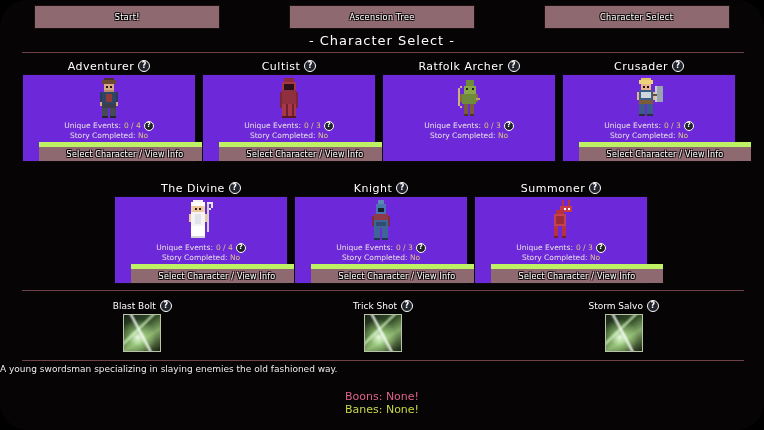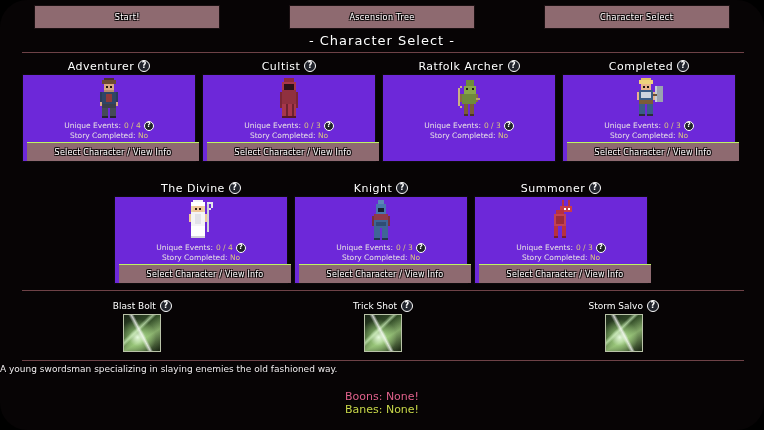--- a/index.html
+++ b/index.html
@@ -120,24 +120,24 @@
     color: #e8e2e4;
     font-size: 7.5px;
     line-height: 10px;
     width: 100%;
   }
   .stats .hl { color: #d8c77e; }
   .stat-line { display: flex; align-items: center; justify-content: center; gap: 3px; }
 
   .card-btn {
     position: absolute;
-    bottom: 0; left: 4px;
+    bottom: 0; left: 16px;
     width: 100%; height: 19px;
     background: #8e6a70;
-    border-top: 1px solid #bef264;
+    border-top: 5px solid #bef264;
     display: flex;
     align-items: center;
     justify-content: center;
     color: #ffffff;
     font-size: 8px;
     letter-spacing: 0.2px;
     text-shadow: 1px 1px 0 #000, -1px 1px 0 #000, 1px -1px 0 #000, -1px -1px 0 #000;
     cursor: pointer;
   }
   .card-btn.selected { background: #f2a186; }
@@ -336,21 +336,21 @@
           <div>
             <span>Story Completed:</span>
             <span class="hl">No</span>
           </div>
         </div>
       </div>
     </div>
 
     <div class="card-wrap">
       <div class="card-title">
-        <span>Completed</span>
+        <span>Crusader</span>
         <span class="qmark">?</span>
       </div>
       <div class="card">
         <div class="sprite-area">
           <svg width="32" height="44" viewBox="0 0 16 22" shape-rendering="crispEdges">
             <rect x="4" y="1" width="5" height="2" fill="#e0c063"></rect>
             <rect x="3" y="2" width="7" height="2" fill="#edd27c"></rect>
             <rect x="4" y="4" width="5" height="3" fill="#e8b48c"></rect>
             <rect x="5" y="5" width="1" height="1" fill="#1d1410"></rect>
             <rect x="7" y="5" width="1" height="1" fill="#1d1410"></rect>

